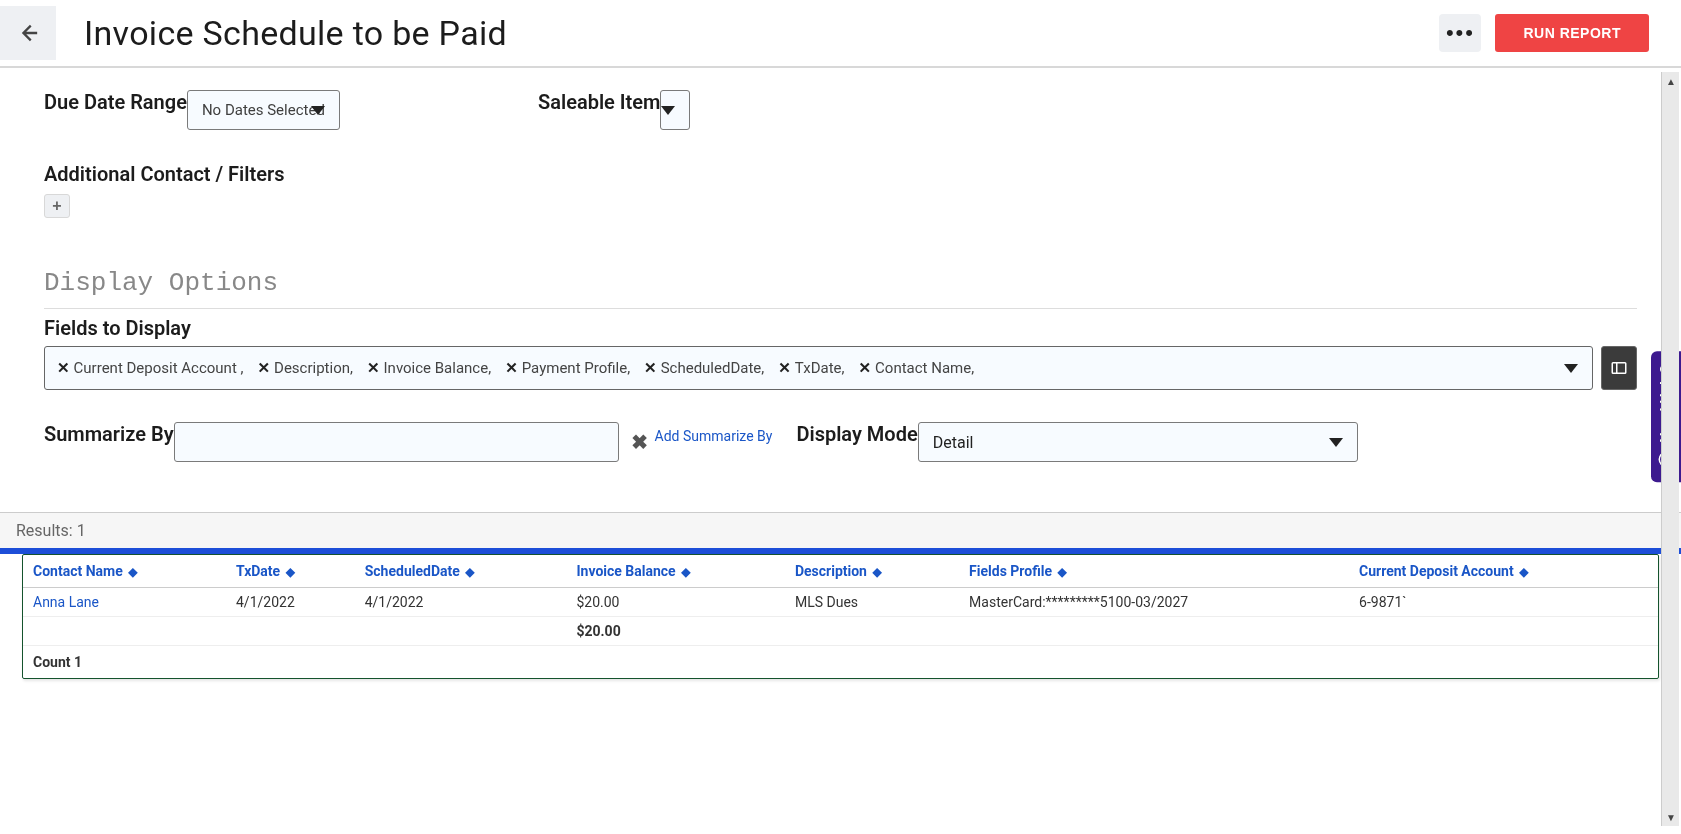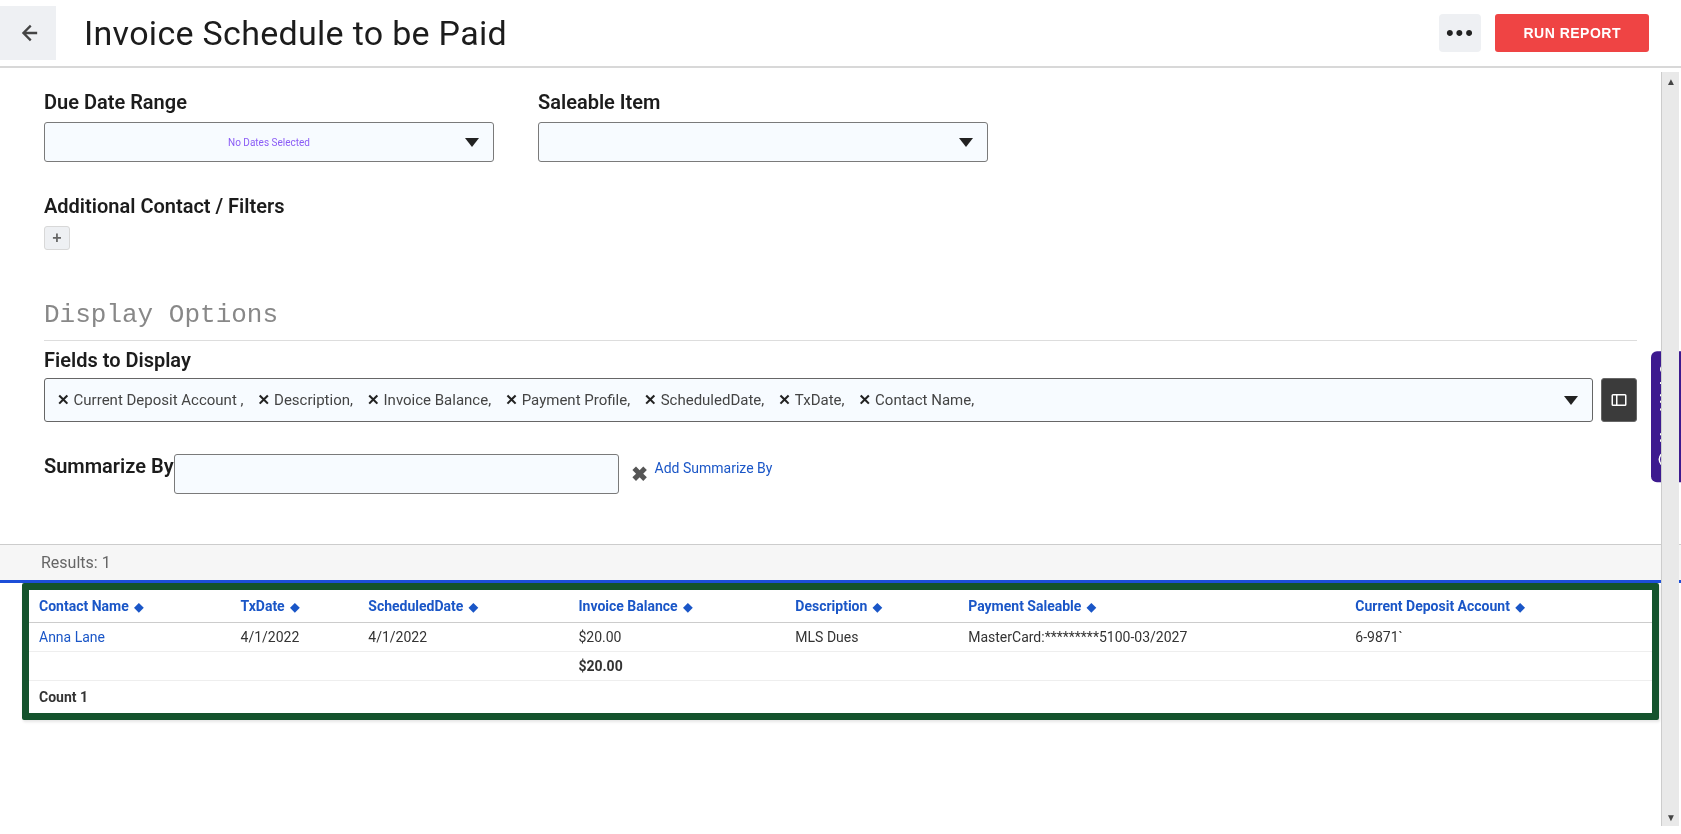--- a/index.html
+++ b/index.html
@@ -6,47 +6,47 @@
 body { font-family: -apple-system, BlinkMacSystemFont, "Segoe UI", Roboto, Arial, sans-serif; background: #fff; color: #222; overflow-x: hidden; }
 .header { display: flex; align-items: center; padding: 6px 12px 6px 0; border-bottom: 2px solid #d8d8d8; background:#fff; }
 .back-btn { width: 56px; height: 54px; display:flex; align-items:center; justify-content:center; background:#eef0f3; border:none; cursor:pointer; }
 .back-btn svg { width:22px; height:22px; }
 .page-title { font-size: 34px; font-weight: 400; margin-left: 28px; flex:1; color:#1c1c1c; letter-spacing:0.3px;}
 .hdr-actions { display:flex; gap:14px; align-items:center; padding-right:20px;}
 .more-btn { width:42px; height:38px; background:#eef0f3; border:none; border-radius:4px; display:flex; align-items:center; justify-content:center; cursor:pointer; font-size:22px; letter-spacing:2px; color:#222;}
 .run-btn { background:#ef4444; color:#fff; font-weight:700; letter-spacing:0.5px; border:none; padding:11px 28px; font-size:14px; border-radius:3px; cursor:pointer;}
 .main { padding: 22px 44px 10px 44px; }
 .filter-row { display:flex; gap:44px; }
-.filter-col { display:flex; flex-direction:column; }
+.filter-col { display:flex; flex-direction:row; }
 .label { font-size:20px; font-weight:600; color:#1c1c1c; margin-bottom:8px; }
 .sel-btn { height:40px; border:1px solid #7a7a7a; border-radius:3px; background:#f7fbff; display:flex; align-items:center; justify-content:space-between; padding:0 14px; cursor:pointer; position:relative;}
 .sel-btn.light { background:#f7fbff; }
-.sel-btn .text { font-size:10px; color:#8b5cf6; width:100%; text-align:center;}
+.sel-btn .text { font-size:15px; color:#404040; width:100%; text-align:center;}
 .caret-down { width:0; height:0; border-left:7px solid transparent; border-right:7px solid transparent; border-top:9px solid #222; position:absolute; right:14px;}
 .section-title { font-size:20px; font-weight:600; margin-top:32px; color:#1c1c1c;}
 .add-btn { width:26px; height:24px; background:#eef0f3; border:1px solid #d8d8d8; border-radius:3px; display:flex; align-items:center; justify-content:center; margin-top:8px; cursor:pointer; color:#666; font-weight:700; font-size:16px;}
 .display-options { font-size:26px; color:#888; margin-top:50px; font-weight:400;font-family:Liberation Mono, monospace;}
 hr.sep { border:none; border-top:1px solid #ddd; margin-top:10px; }
 .fields-label { font-size:20px; font-weight:600; margin-top:7px; color:#1c1c1c; }
 .fields-box-wrap { display:flex; gap:8px; margin-top:6px; align-items:stretch;}
 .fields-box { flex:1; border:1px solid #666; border-radius:3px; background:#f7fbff; height:44px; display:flex; align-items:center; padding:0 12px; gap:14px; position:relative;}
 .chip { display:flex; align-items:center; gap:4px; font-size:15px; color:#444;}
 .chip .x { font-weight:700; font-size:15px; cursor:pointer; color:#222;}
 .fields-caret { position:absolute; right:14px; }
 .panel-btn { width:36px; border:1px solid #666; border-radius:3px; background:#3b3b3b; color:#fff; display:flex; align-items:center; justify-content:center; cursor:pointer;}
 .panel-btn svg { width:18px; height:18px; }
 .summ-row { display:flex; gap:24px; margin-top:32px; }
 .summ-col { display:flex; }
 .summ-input-wrap { display:flex; align-items:center; gap:6px;}
 .summ-input { width:445px; height:40px; border:1px solid #7a7a7a; border-radius:3px; background:#f7fbff; padding:0 10px; font-size:15px;}
 .clear-btn { width:30px; height:30px; display:flex; align-items:center; justify-content:center; background:none; border:none; cursor:pointer; font-size:20px; color:#555; font-weight:700;}
 .add-summ { color:#1a56c7; font-size:14px; text-align:right; margin-top:6px; cursor:pointer; text-decoration:none;}
 .disp-mode { width:440px; height:40px; border:1px solid #7a7a7a; border-radius:3px; background:#f7fbff; display:flex; align-items:center; justify-content:space-between; padding:0 14px; cursor:pointer; font-size:16px; position:relative;}
-.results-bar { margin-top:50px; padding:8px 41px; font-size:16px; color:#666; background:#f6f6f6; border-top:1px solid #ccc; border-bottom:3px solid #1d4ed8; margin-left:-44px; margin-right:-44px;}
-.table-wrap { margin-left:-22px; margin-right:-22px; border:7px solid #14532d; border-radius:2px; box-shadow: 1px 2px 3px rgba(0,0,0,0.1);}
+.results-bar { margin-top:50px; padding:8px 16px; font-size:16px; color:#666; background:#f6f6f6; border-top:1px solid #ccc; border-bottom:6px solid #1d4ed8; margin-left:-44px; margin-right:-44px;}
+.table-wrap { margin-left:-22px; margin-right:-22px; border:1px solid #14532d; border-radius:2px; box-shadow: 1px 2px 3px rgba(0,0,0,0.1);}
 table { width:100%; border-collapse:collapse; font-size:14px;}
 th { text-align:left; padding:8px 10px; border-bottom:1px solid #ccc; color:#1a56c7; font-weight:700; cursor:pointer; white-space:nowrap;}
 th .sort { color:#1a56c7; font-size:12px; margin-left:2px;}
 td { padding:6px 10px; color:#333; border-bottom:1px solid #eee;}
 td.link { color:#1a56c7; cursor:pointer;}
 tr.total td { font-weight:700; }
 tr.count td { font-weight:700; padding:8px 10px; border-bottom:none;}
 .help-tab { position:fixed; right:0; top:50%; transform:translateY(-50%); background:#3d1a8f; color:#fff; padding:14px 6px; border-top-left-radius:6px; border-bottom-left-radius:6px; writing-mode:vertical-rl; transform-origin:center; display:flex; align-items:center; gap:8px; font-size:15px; font-weight:600; cursor:pointer;}
 .help-tab .icon { transform:rotate(0deg);}
 .vscroll { position:fixed; right:2px; top:72px; bottom:8px; width:18px; background:#e9e9e9; border-left:1px solid #ccc;}
@@ -137,34 +137,41 @@
 
   <div class="summ-row">
     <div class="summ-col">
       <div class="label">Summarize By</div>
       <div class="summ-input-wrap">
         <input class="summ-input" value="" style="">
         <button class="clear-btn">✖</button>
       </div>
       <a class="add-summ">Add Summarize By</a>
     </div>
+    <div class="summ-col">
+      <div class="label">Display Mode</div>
+      <div class="disp-mode">
+        <span>Detail</span>
+        <span class="caret-down" style="position:static;"></span>
+      </div>
+    </div>
   </div>
 
   <div class="results-bar">Results: 1</div>
 
   <div class="table-wrap">
     <table>
       <thead>
         <tr>
           <th><span>Contact Name</span> <span class="sort">◆</span></th>
           <th><span>TxDate</span> <span class="sort">◆</span></th>
           <th><span>ScheduledDate</span> <span class="sort">◆</span></th>
           <th><span>Invoice Balance</span> <span class="sort">◆</span></th>
           <th><span>Description</span> <span class="sort">◆</span></th>
-          <th><span>Payment Saleable</span> <span class="sort">◆</span></th>
+          <th><span>Fields Profile</span> <span class="sort">◆</span></th>
           <th><span>Current Deposit Account</span> <span class="sort">◆</span></th>
         </tr>
       </thead>
       <tbody>
         <tr>
           <td class="link">Anna Lane</td>
           <td>4/1/2022</td>
           <td>4/1/2022</td>
           <td>$20.00</td>
           <td>MLS Dues</td>

